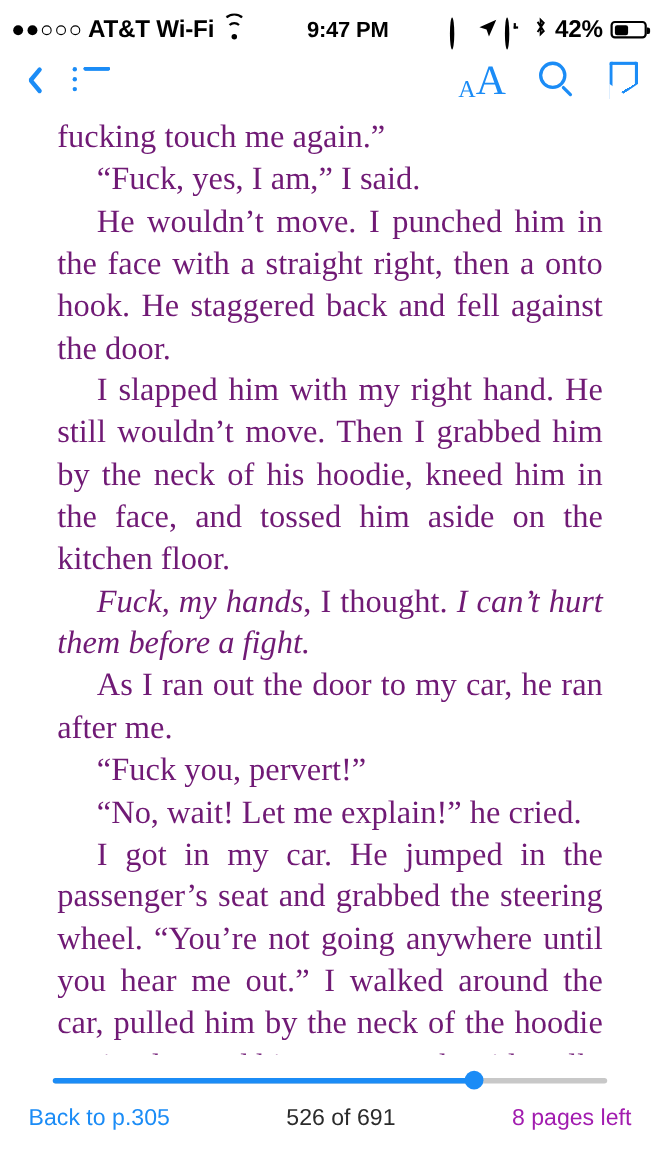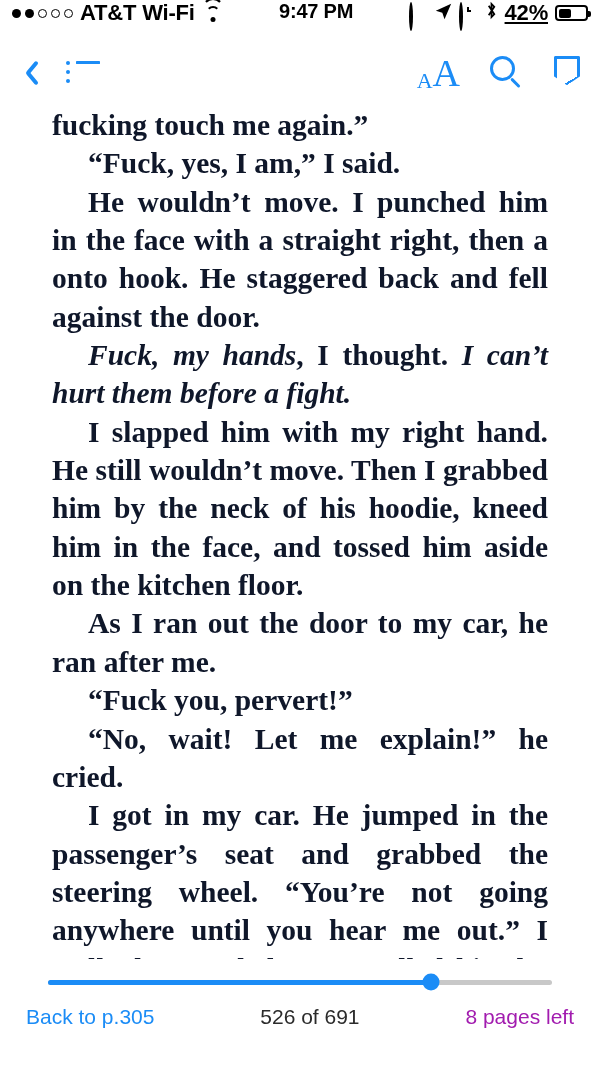--- a/index.html
+++ b/index.html
@@ -15,21 +15,21 @@
     width: 600px;
     height: 1067px;
     background: #ffffff;
     overflow: hidden;
   }
 
   
   .statusbar {
     height: 40px;
     display: flex;
-    align-items: flex-start;
+    align-items: flex-end;
     padding: 0 12px;
     font-size: 22px;
     font-weight: bold;
     color: #000;
     letter-spacing: -0.2px;
   }
   .sb-left { display: flex; align-items: center; gap: 7px; flex: 0 0 auto; }
   .sb-center { flex: 1; display: flex; justify-content: center; align-items: center; }
   .sb-right { display: flex; align-items: center; gap: 7px; flex: 0 0 auto; }
 
@@ -58,21 +58,21 @@
   .lock-rot:after {
     content: ""; position: absolute; left: 50%; top: 50%;
     width: 2px; height: 7px; background: #000;
     transform: translate(-50%,-80%);
   }
   .alarm { width: 18px; height: 18px; border: 2px solid #000; border-radius: 50%; position: relative; }
   .alarm:before, .alarm:after { content: ""; position: absolute; background: #000; }
   .alarm:before { width: 2px; height: 5px; left: 6px; top: 3px; }
   .alarm:after { width: 4px; height: 2px; left: 6px; top: 6px; }
 
-  .battery-pct { font-size: 22px; font-weight: bold; text-decoration: underline; }
+  .battery-pct { font-size: 22px; font-weight: bold; }
   .battery {
     width: 33px; height: 16px; border: 2px solid #000; border-radius: 4px;
     position: relative; display: inline-block;
   }
   .battery:after {
     content: ""; position: absolute; right: -5px; top: 4px;
     width: 3px; height: 6px; background: #000; border-radius: 0 2px 2px 0;
   }
   .battery .fill {
     position: absolute; left: 1.5px; top: 1.5px; bottom: 1.5px;
@@ -157,26 +157,25 @@
     left: 0; right: 0;
     top: 106px;
     bottom: 108px;
     padding: 0 52px;
     overflow: hidden;
   }
   .page p {
     font-family: "Liberation Serif", serif;
     font-size: 29.5px;
     line-height: 1.30;
-    color: #0f172a;
+    color: #701a75;
     text-align: justify;
     text-indent: 36px;
     margin: 0;
     hyphens: none;
-    font-weight: bold;
   }
   .page p.noindent { text-indent: 0; }
   .page p em { font-style: italic; }
 
   
   .bottom {
     position: absolute;
     left: 0; right: 0; bottom: 0;
     height: 108px;
     background: #fff;
@@ -276,22 +275,22 @@
       <span class="bookmark-icon">
           <em></em>
         </span>
     </div>
   </div>
 
   <div class="page">
     <p class="noindent">fucking touch me again.”</p>
     <p>“Fuck, yes, I am,” I said.</p>
     <p>He wouldn’t move. I punched him in the face with a straight right, then a onto hook. He staggered back and fell against the door.</p>
+    <p>I slapped him with my right hand. He still wouldn’t move. Then I grabbed him by the neck of his hoodie, kneed him in the face, and tossed him aside on the kitchen floor.</p>
     <p style="font-style: normal;"><em>Fuck, my hands</em>, I thought. <em>I can’t hurt them before a fight.</em></p>
-    <p>I slapped him with my right hand. He still wouldn’t move. Then I grabbed him by the neck of his hoodie, kneed him in the face, and tossed him aside on the kitchen floor.</p>
     <p>As I ran out the door to my car, he ran after me.</p>
     <p>“Fuck you, pervert!”</p>
     <p>“No, wait! Let me explain!” he cried.</p>
     <p>I got in my car. He jumped in the passenger’s seat and grabbed the steering wheel. “You’re not going anywhere until you hear me out.” I walked around the car, pulled him by the neck of the hoodie again, dragged him out onto the sidewalk,</p>
   </div>
 
   <div class="bottom">
     <div class="progress-wrap">
       <div class="progress-track">
         <div class="progress-fill" style="width: 76%;"></div>

